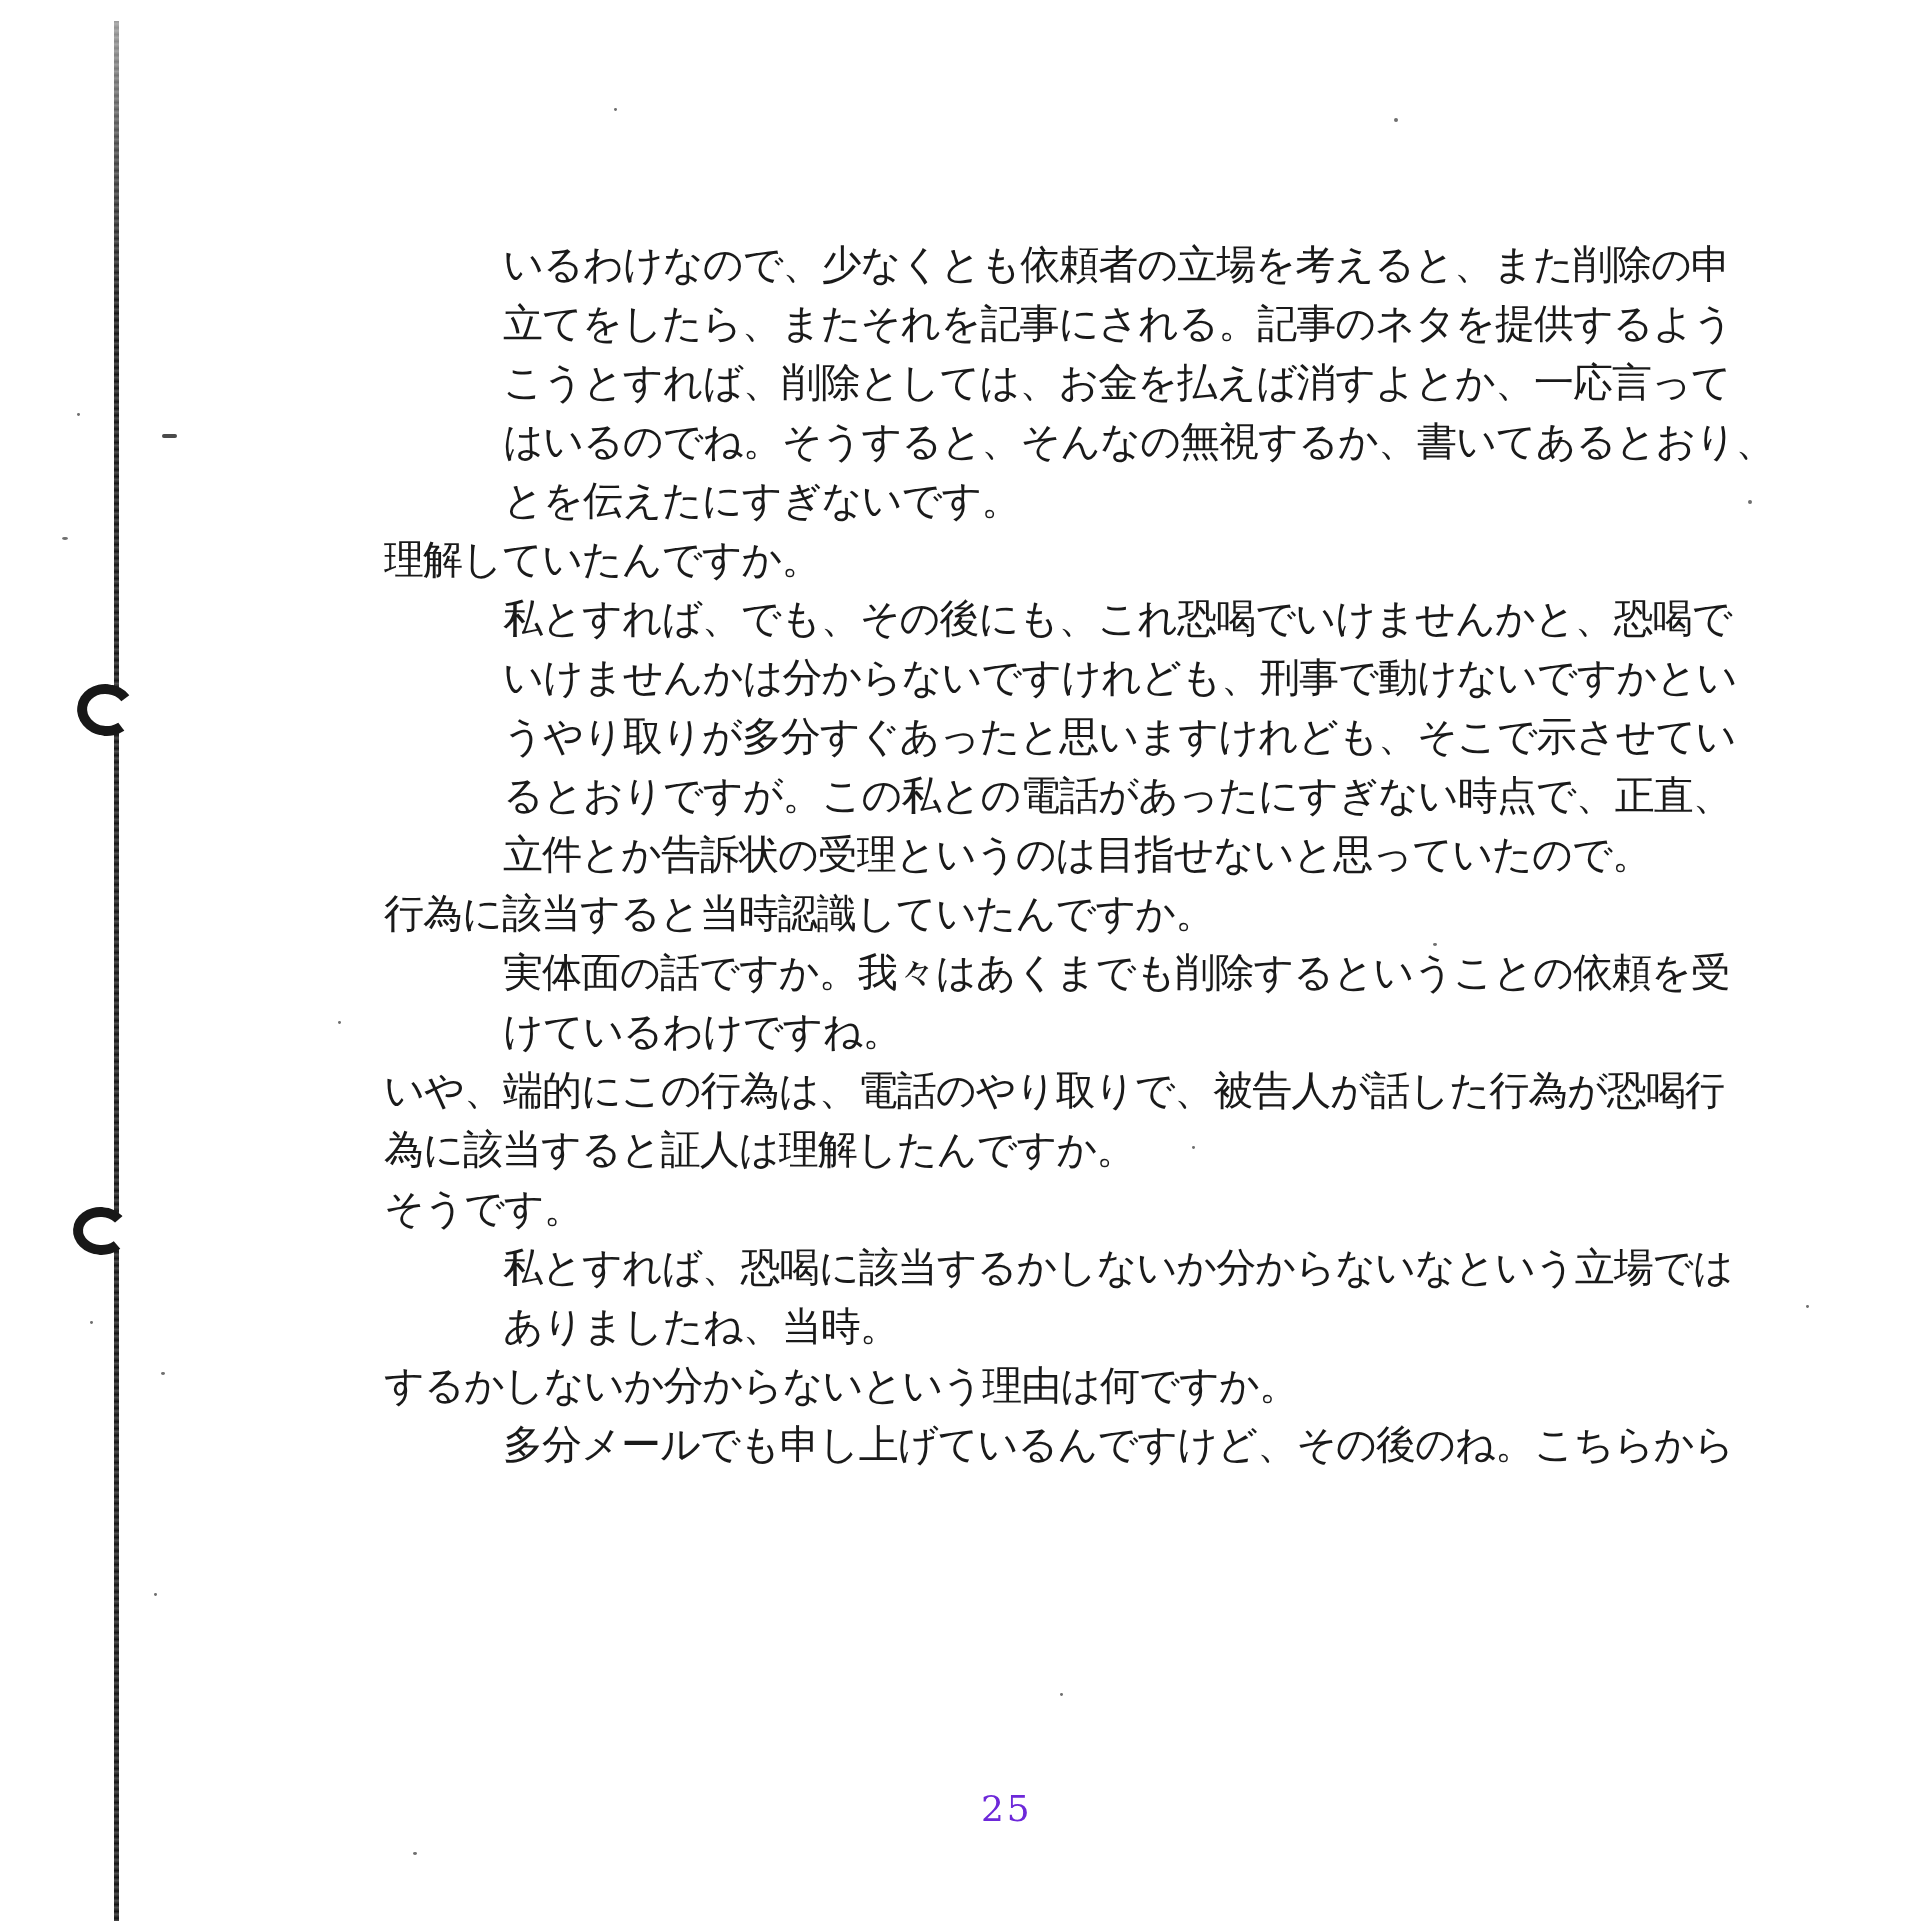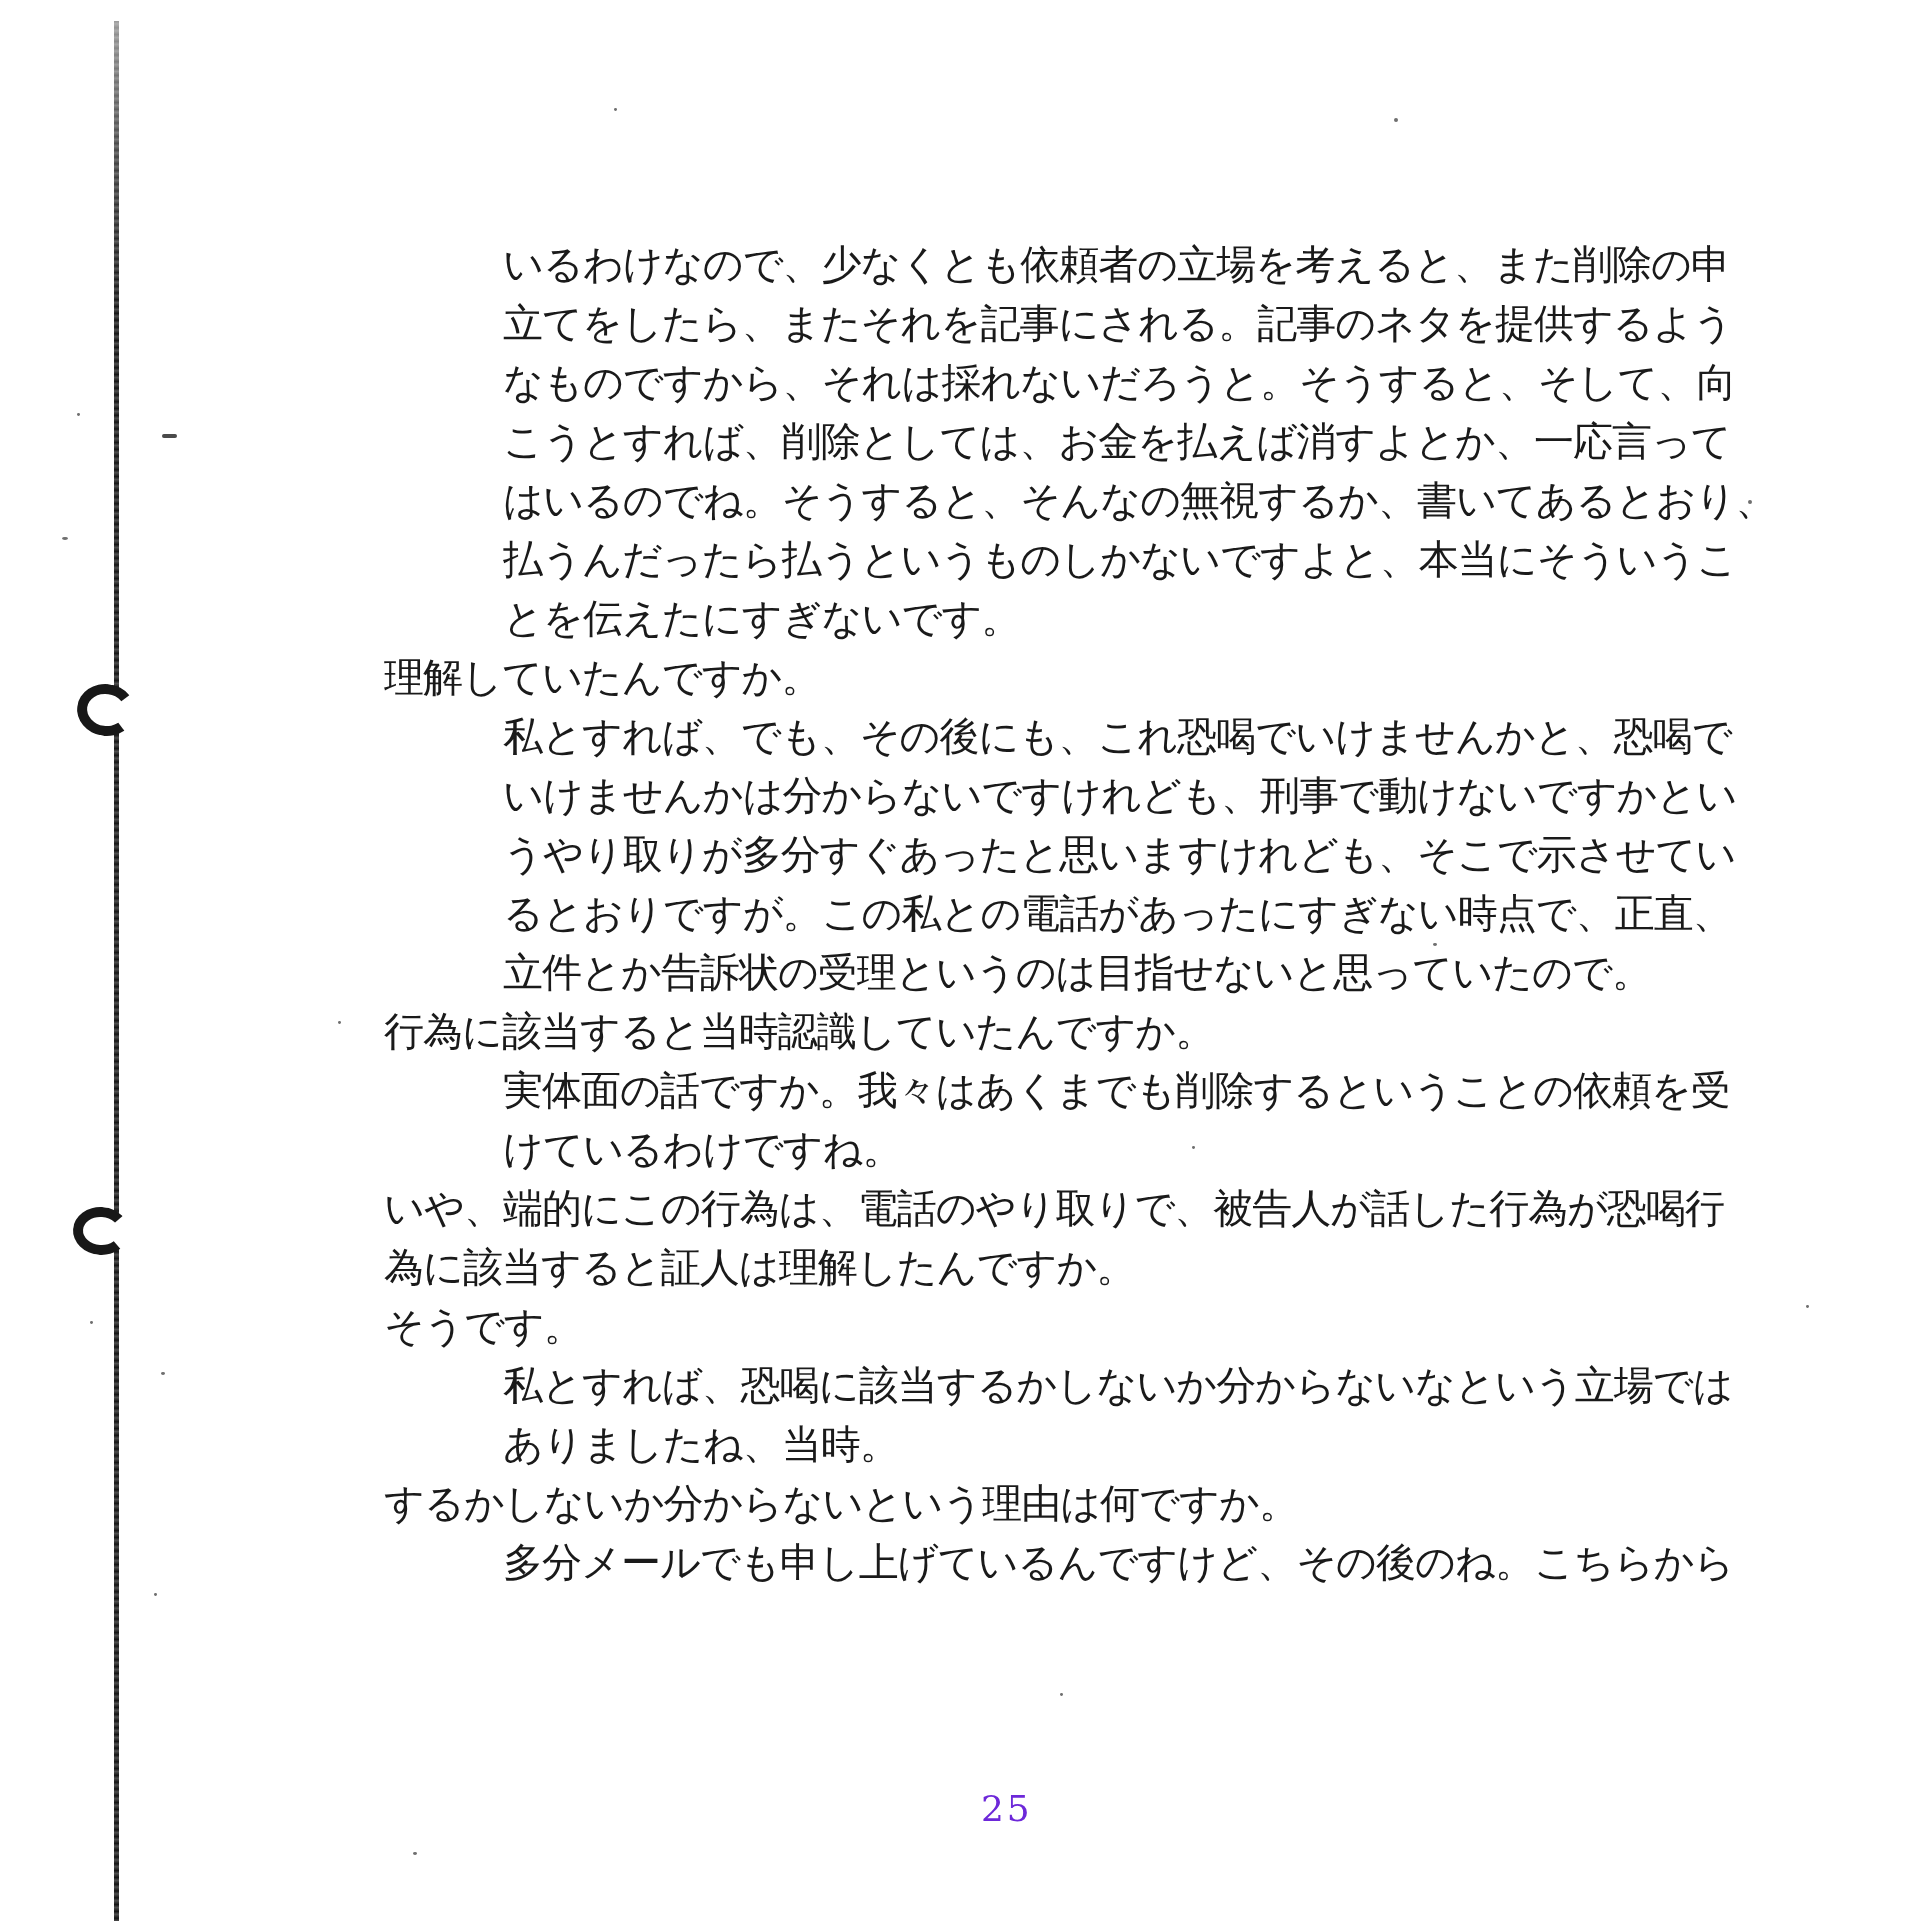--- a/index.html
+++ b/index.html
@@ -98,24 +98,22 @@
 <div class="page">
 
   <div class="binding-line"></div>
 
   <div class="hole hole-1"></div>
   <div class="hole hole-2"></div>
 
   <div class="text-block" id="lines">
       <div class="line answer">いるわけなので、少なくとも依頼者の立場を考えると、また削除の申</div>
       <div class="line answer">立てをしたら、またそれを記事にされる。記事のネタを提供するよう</div>
-      <div class="line answer">なものですから、それは採れないだろうと。そうすると、そして、向</div>
       <div class="line answer">こうとすれば、削除としては、お金を払えば消すよとか、一応言って</div>
       <div class="line answer">はいるのでね。そうすると、そんなの無視するか、書いてあるとおり、</div>
-      <div class="line answer">払うんだったら払うというものしかないですよと、本当にそういうこ</div>
       <div class="line answer">とを伝えたにすぎないです。</div>
       <div class="line question">理解していたんですか。</div>
       <div class="line answer">私とすれば、でも、その後にも、これ恐喝でいけませんかと、恐喝で</div>
       <div class="line answer">いけませんかは分からないですけれども、刑事で動けないですかとい</div>
       <div class="line answer">うやり取りが多分すぐあったと思いますけれども、そこで示させてい</div>
       <div class="line answer">るとおりですが。この私との電話があったにすぎない時点で、正直、</div>
       <div class="line answer">立件とか告訴状の受理というのは目指せないと思っていたので。</div>
       <div class="line question">行為に該当すると当時認識していたんですか。</div>
       <div class="line answer">実体面の話ですか。我々はあくまでも削除するということの依頼を受</div>
       <div class="line answer">けているわけですね。</div>

